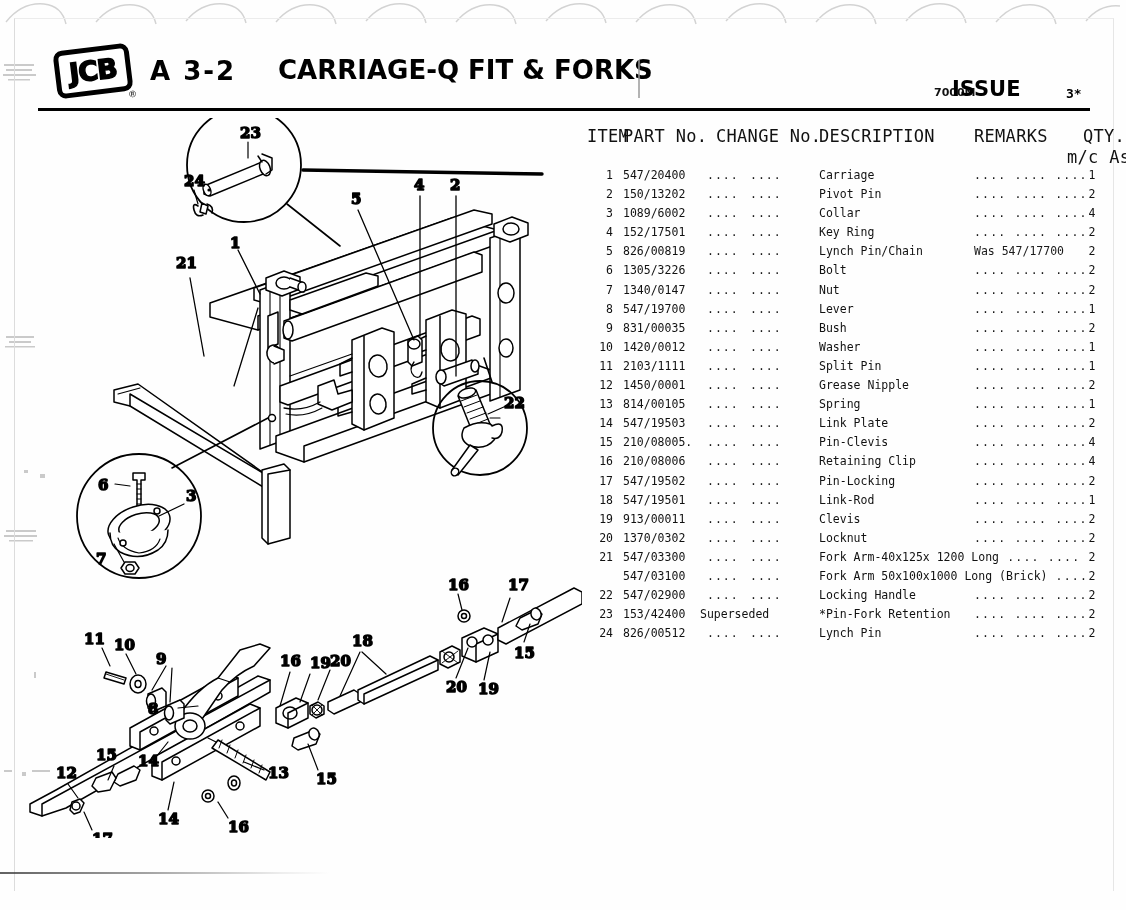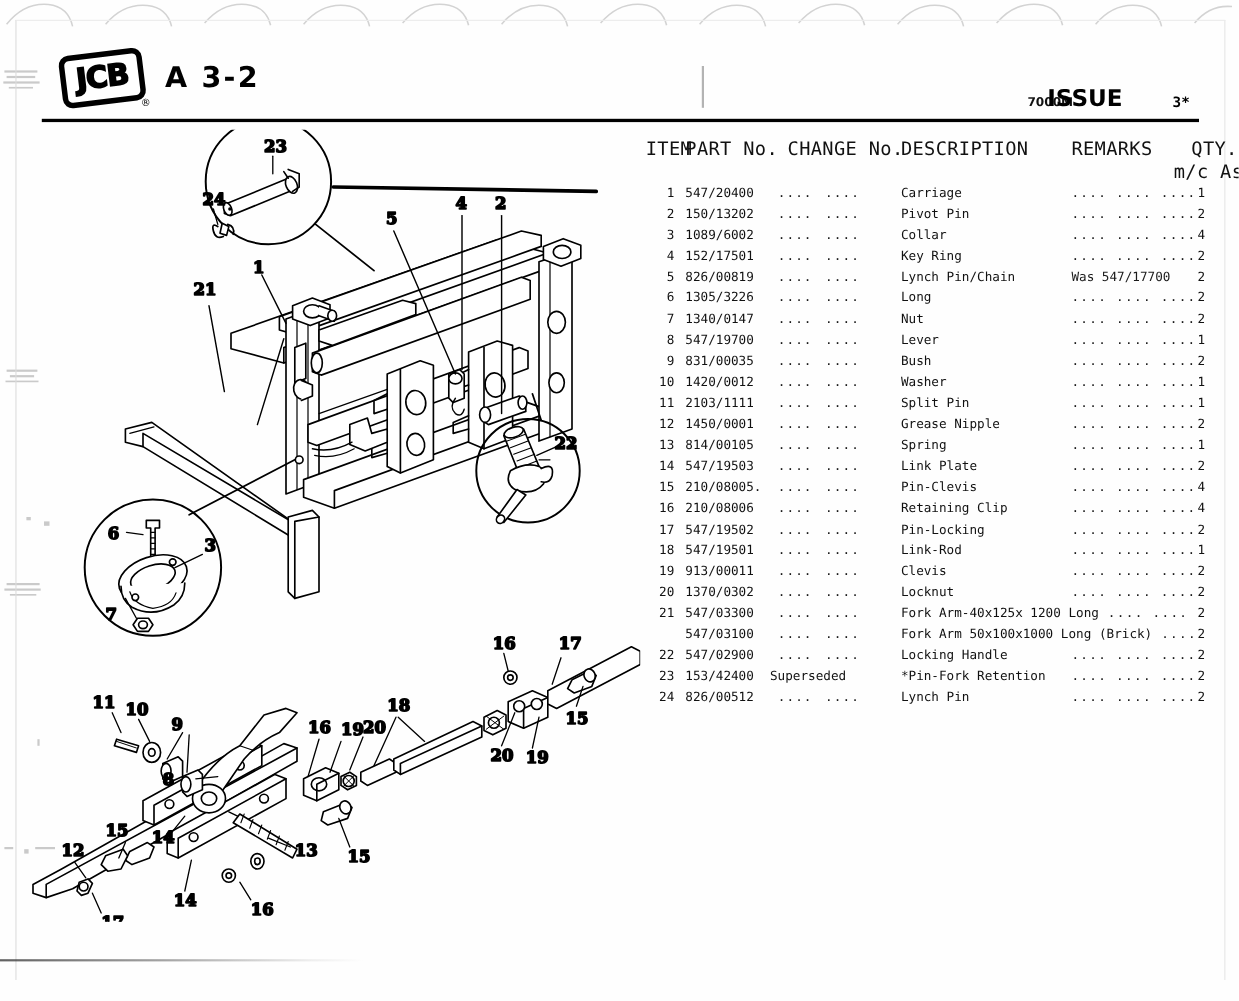--- a/index.html
+++ b/index.html
@@ -163,20 +163,21 @@
 
   <div class="header">
 
     <div class="jcb-logo">
       <div class="plate"></div>
       <div class="txt">JCB</div>
       <div class="jcb-reg">®</div>
     </div>
 
     <div class="sec-code">A 3-2</div>
+    <div class="sec-title">CARRIAGE-Q FIT &amp; FORKS</div>
     <div class="title-tick"></div>
 
     <div class="issue-code">7000M</div>
     <div class="issue-word">ISSUE</div>
     <div class="issue-num">3*</div>
   </div>
   <div class="header-rule"></div>
 
   <div class="drawing">
     <svg width="560" height="720" viewBox="0 0 560 720">
@@ -551,21 +552,21 @@
           <div class="c c-dots2">....</div>
           <div class="c c-desc">Lynch Pin/Chain</div>
           <div class="c c-remarks">Was 547/17700</div>
           <div class="c c-qty">2</div>
         </div>
         <div class="row">
           <div class="c c-item">6</div>
           <div class="c c-part">1305/3226</div>
           <div class="c c-dots1">....</div>
           <div class="c c-dots2">....</div>
-          <div class="c c-desc">Long</div>
+          <div class="c c-desc">Bolt</div>
           <div class="c c-remarks dots">.... .... ....</div>
           <div class="c c-qty">2</div>
         </div>
         <div class="row">
           <div class="c c-item">7</div>
           <div class="c c-part">1340/0147</div>
           <div class="c c-dots1">....</div>
           <div class="c c-dots2">....</div>
           <div class="c c-desc">Nut</div>
           <div class="c c-remarks dots">.... .... ....</div>

